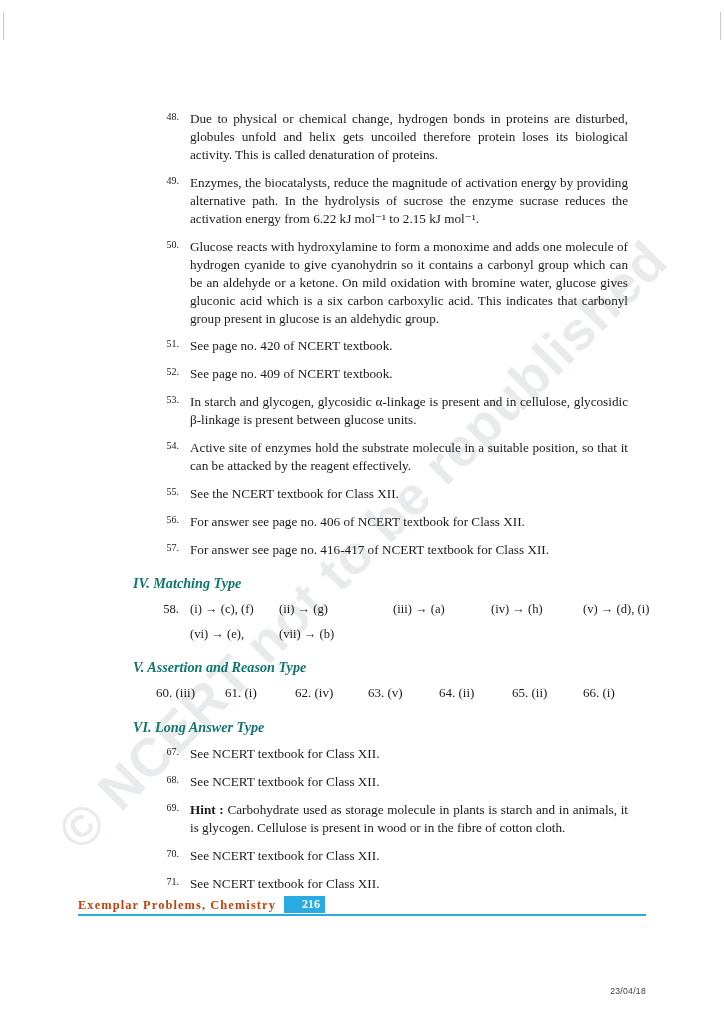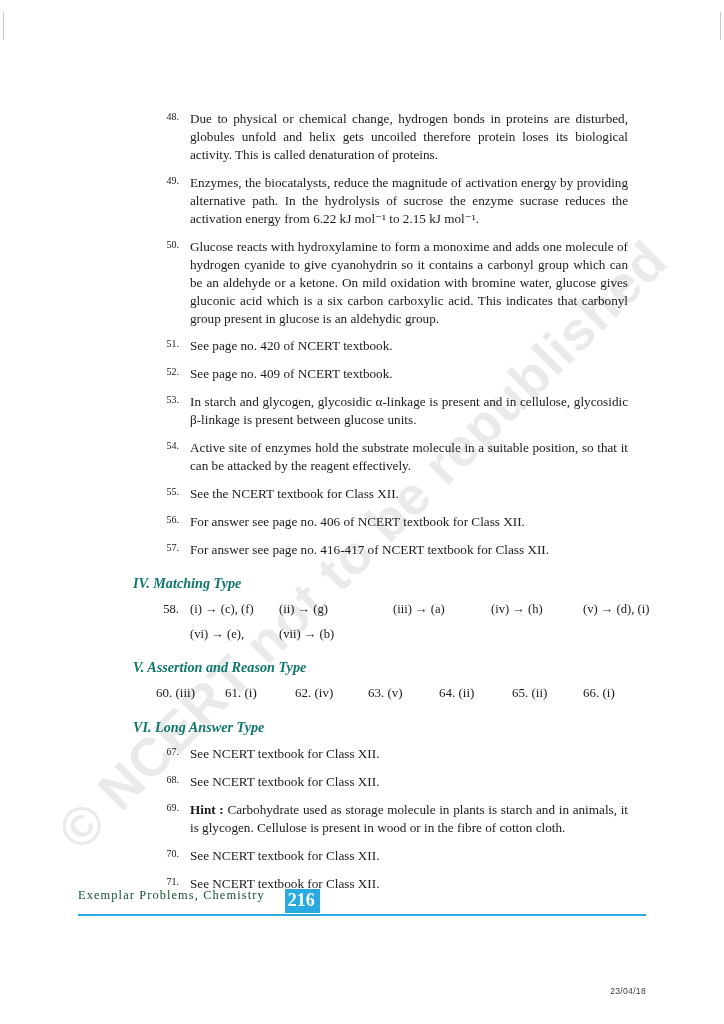--- a/index.html
+++ b/index.html
@@ -138,32 +138,33 @@
     bottom: 108px;
     width: 568px;
     z-index: 2;
   }
   .footer-line {
     display: flex;
     align-items: flex-end;
   }
   .footer-text {
     font-size: 12.4px;
-    color: #14532d;
+    color: #c2410c;
     letter-spacing: 1.1px;
     font-family: "Liberation Serif", serif;
-    padding-bottom: 10px;
+    padding-bottom: 0;
+    font-weight: bold;
   }
   .page-number {
     background: #29abe2;
     color: #ffffff;
     font-weight: 700;
-    font-size: 18px;
-    padding: 1px 5px 2px 3px;
-    margin-left: 20px;
+    font-size: 12px;
+    padding: 1px 5px 2px 18px;
+    margin-left: 8px;
     line-height: 1.18;
   }
   .footer-rule {
     margin-top: 1px;
     height: 1.6px;
     background: #29abe2;
     width: 100%;
   }
 
   .datestamp {

